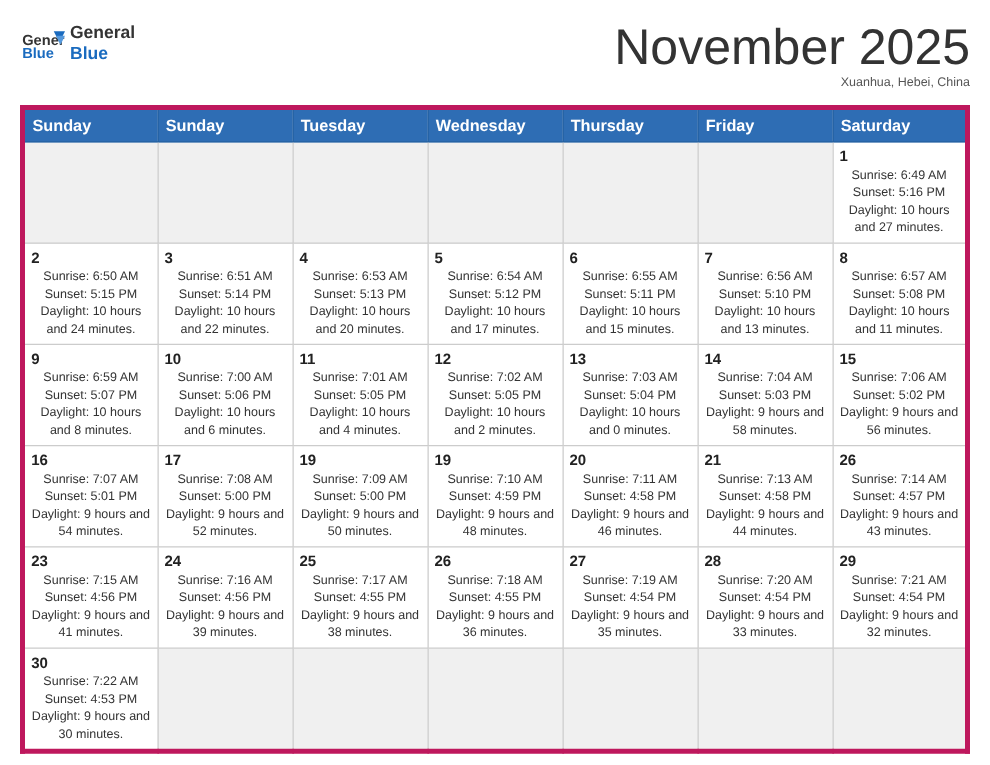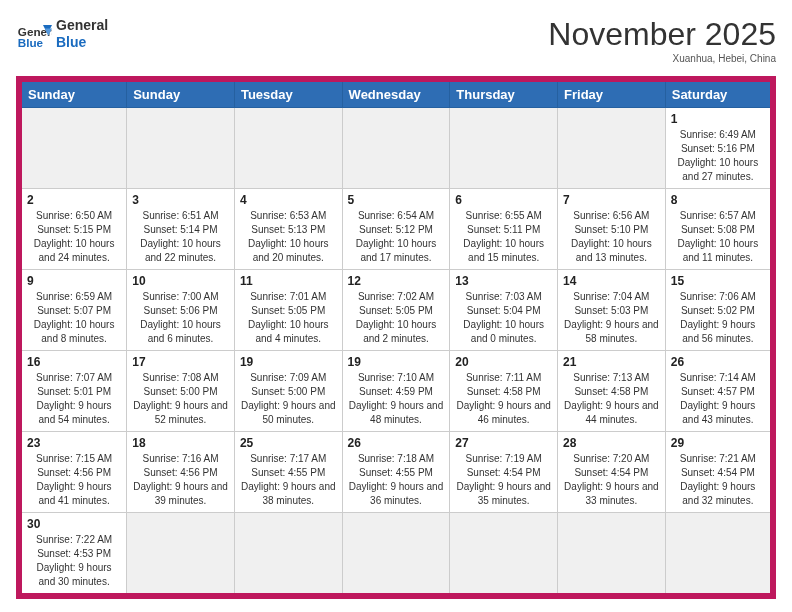--- a/index.html
+++ b/index.html
@@ -22,32 +22,32 @@
       gap: 4px;
     }
     .logo-icon {
       width: 36px;
       height: 36px;
     }
     .title-block {
       text-align: right;
     }
     .month-title {
-      font-size: 32px;
+      font-size: 40px;
       font-weight: normal;
       color: #333;
     }
     .location {
       font-size: 10px;
       color: #555;
     }
     .calendar {
       width: 100%;
       border-collapse: collapse;
-      border: 6px solid #be185d;
+      border: 4px solid #be185d;
       padding-left: 41px;
     }
     .calendar th {
       background: #2e6db4;
       color: #fff;
       font-size: 13px;
       font-weight: bold;
       padding: 5px 6px;
       text-align: left;
       border: 1px solid #2560a0;
@@ -221,21 +221,21 @@
           <div class="day-number">26</div>
           <div class="day-info">Sunrise: 7:14 AM<br>Sunset: 4:57 PM<br>Daylight: 9 hours and 43 minutes.</div>
         </td>
       </tr>
       <tr>
         <td>
           <div class="day-number">23</div>
           <div class="day-info">Sunrise: 7:15 AM<br>Sunset: 4:56 PM<br>Daylight: 9 hours and 41 minutes.</div>
         </td>
         <td>
-          <div class="day-number">18</div>
+          <div class="day-number">24</div>
           <div class="day-info">Sunrise: 7:16 AM<br>Sunset: 4:56 PM<br>Daylight: 9 hours and 39 minutes.</div>
         </td>
         <td>
           <div class="day-number">25</div>
           <div class="day-info">Sunrise: 7:17 AM<br>Sunset: 4:55 PM<br>Daylight: 9 hours and 38 minutes.</div>
         </td>
         <td>
           <div class="day-number">26</div>
           <div class="day-info">Sunrise: 7:18 AM<br>Sunset: 4:55 PM<br>Daylight: 9 hours and 36 minutes.</div>
         </td>

